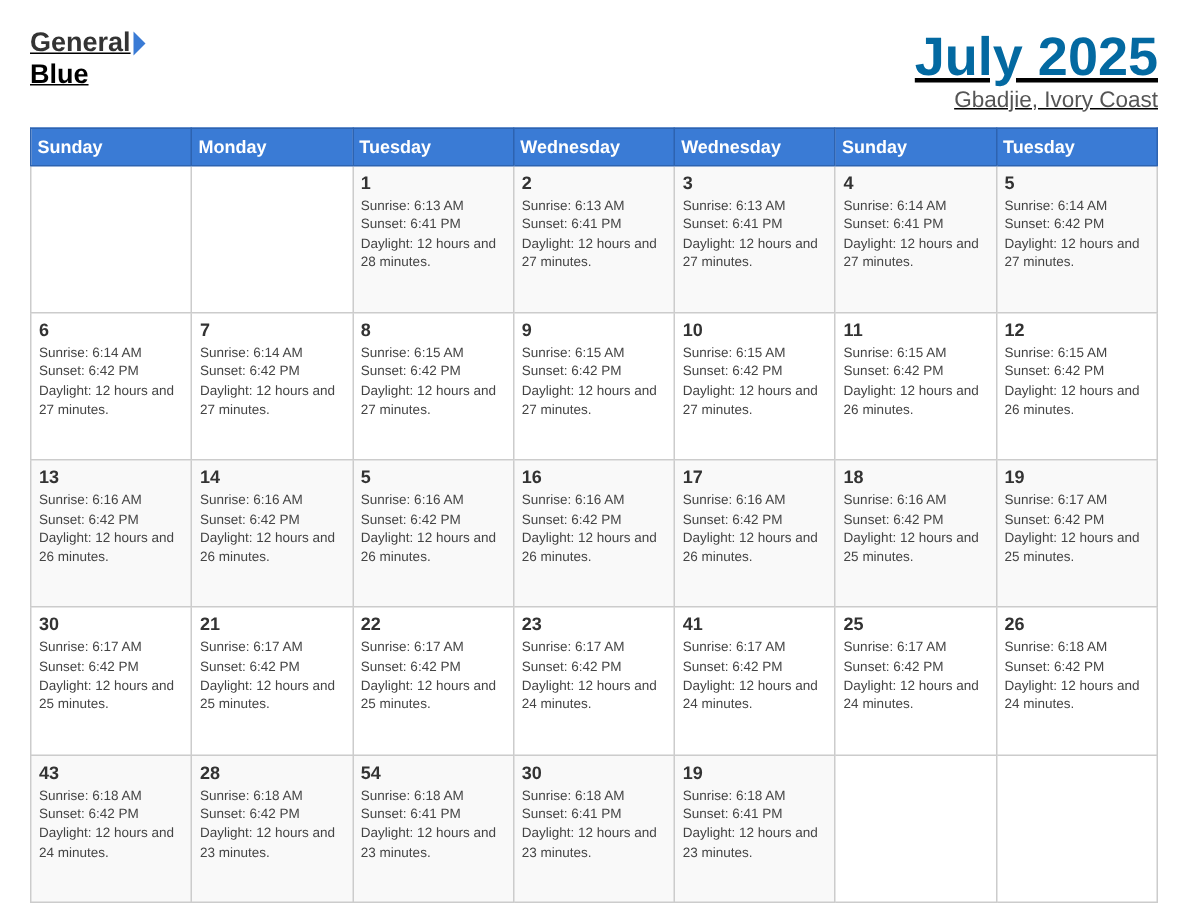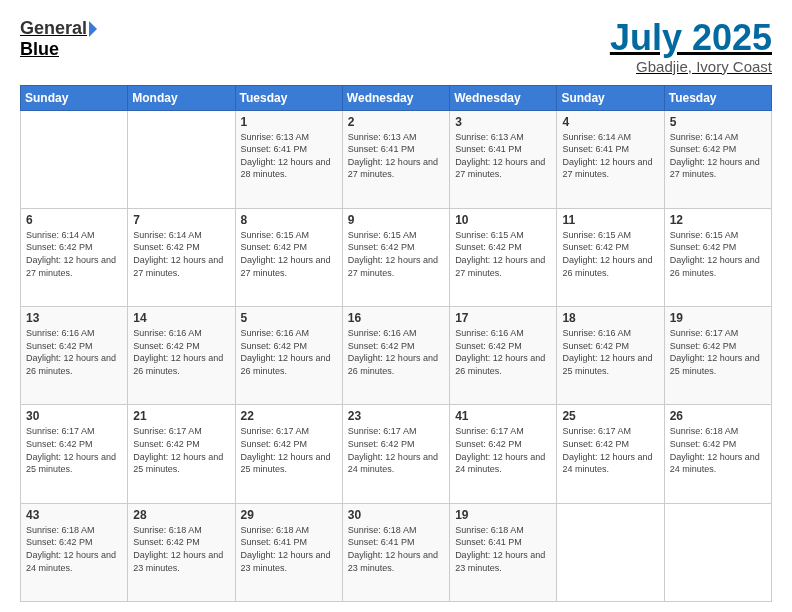--- a/index.html
+++ b/index.html
@@ -316,21 +316,21 @@
         <span class="day-info">Sunset: 6:42 PM</span><br>
         <span class="day-info">Daylight: 12 hours and 24 minutes.</span>
       </td>
           <td>
         <span class="day-num">28</span>
         <span class="day-info">Sunrise: 6:18 AM</span><br>
         <span class="day-info">Sunset: 6:42 PM</span><br>
         <span class="day-info">Daylight: 12 hours and 23 minutes.</span>
       </td>
           <td>
-        <span class="day-num">29</span>
+        <span class="day-num">54</span>
         <span class="day-info">Sunrise: 6:18 AM</span><br>
         <span class="day-info">Sunset: 6:41 PM</span><br>
         <span class="day-info">Daylight: 12 hours and 23 minutes.</span>
       </td>
           <td>
         <span class="day-num">30</span>
         <span class="day-info">Sunrise: 6:18 AM</span><br>
         <span class="day-info">Sunset: 6:41 PM</span><br>
         <span class="day-info">Daylight: 12 hours and 23 minutes.</span>
       </td>

